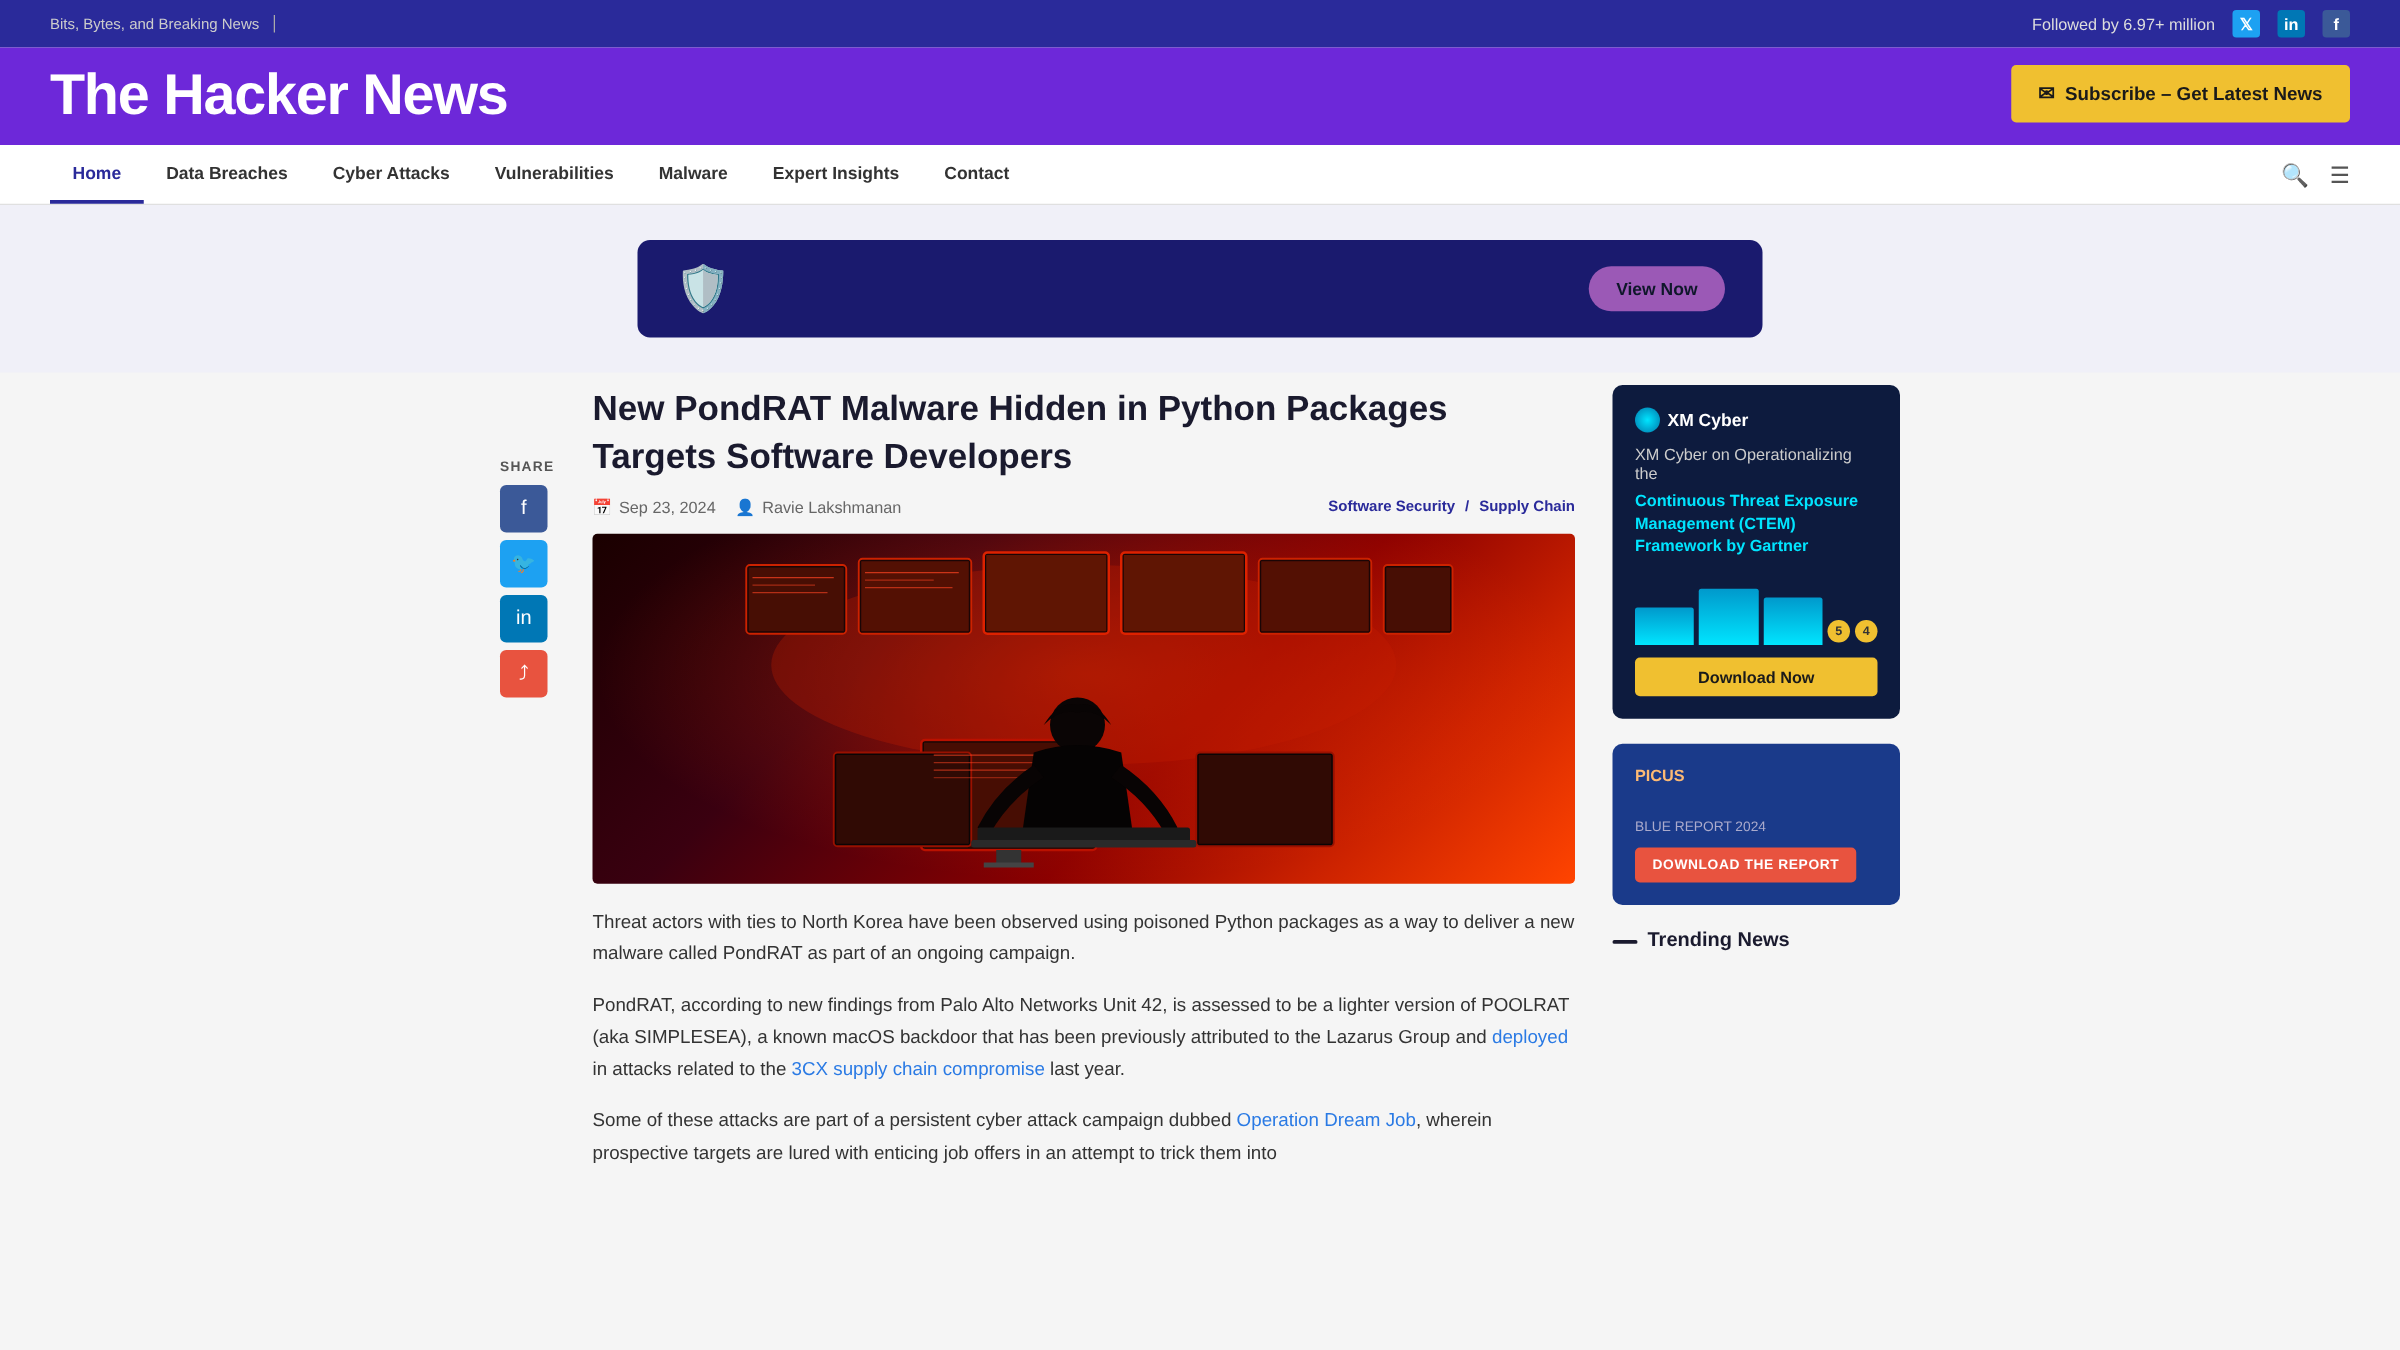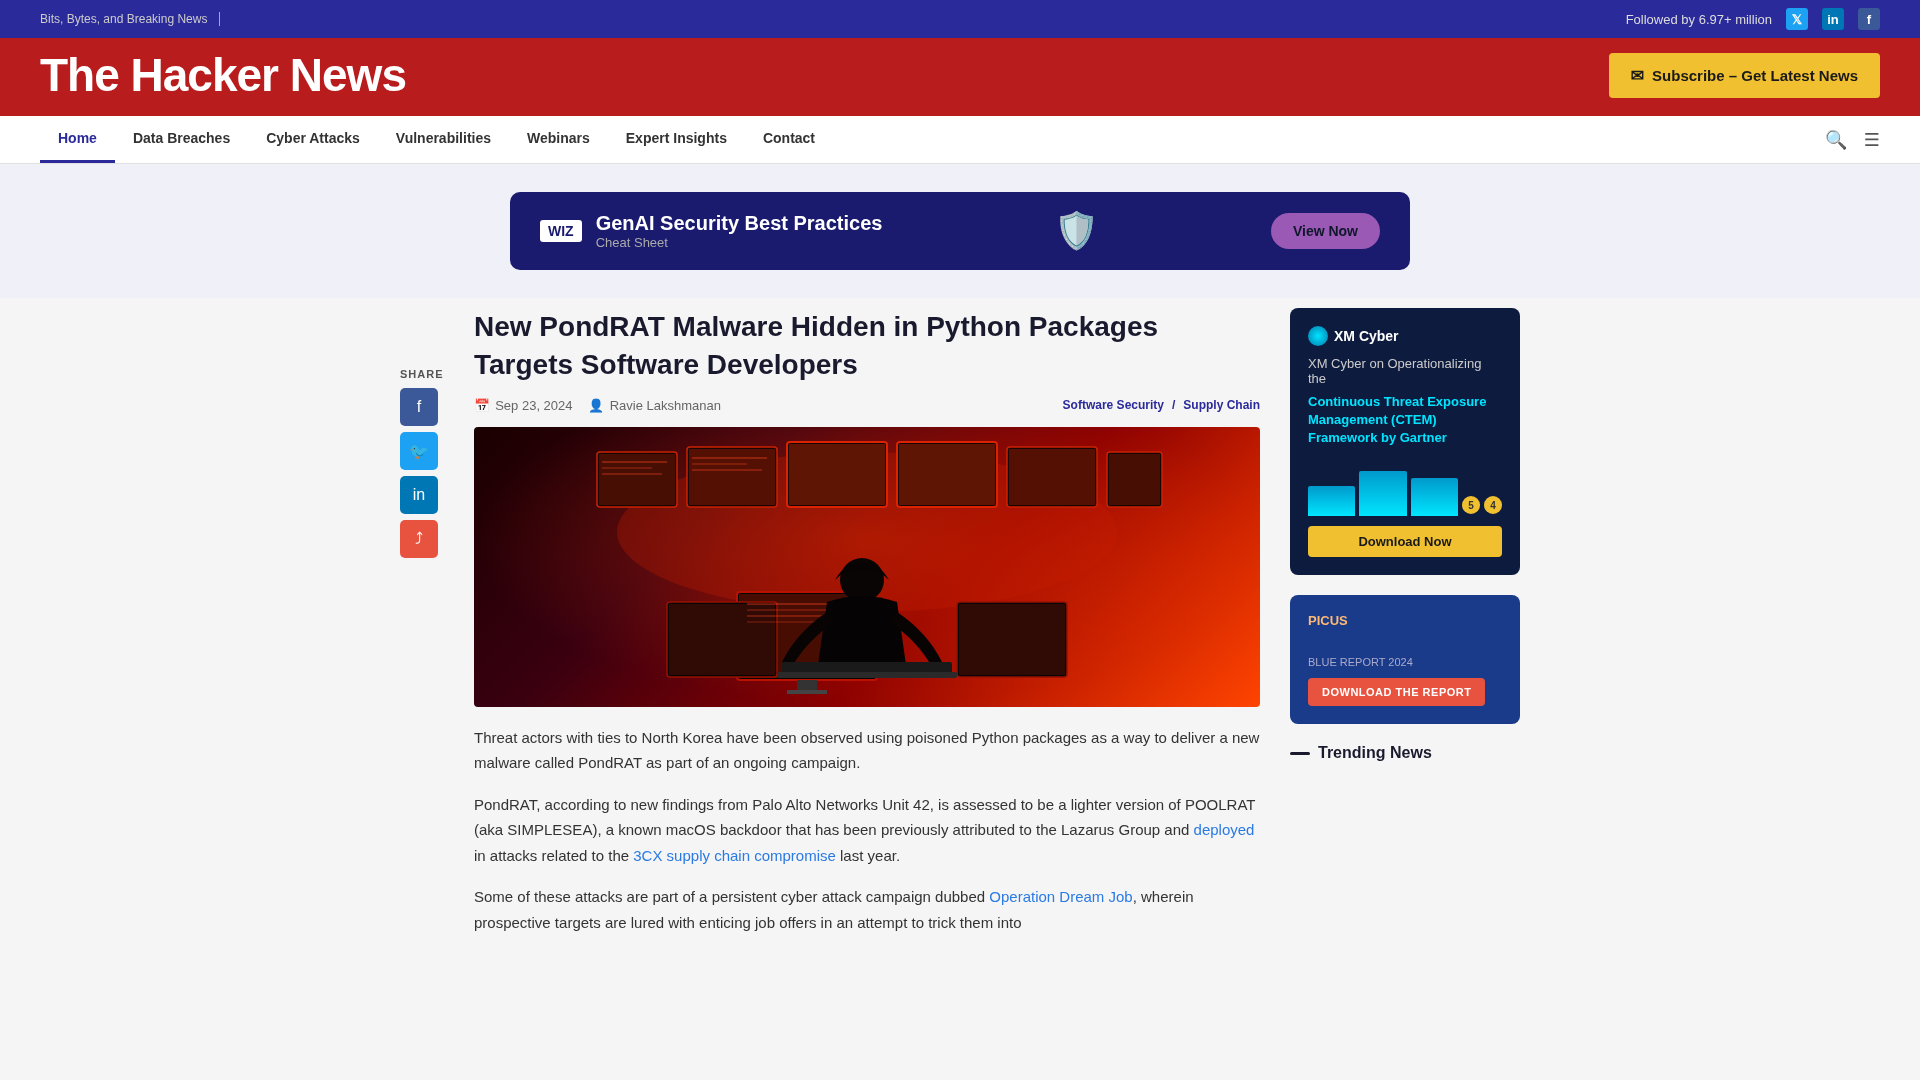--- a/index.html
+++ b/index.html
@@ -31,21 +31,21 @@
       width: 22px; height: 22px;
       border-radius: 3px;
       display: inline-flex; align-items: center; justify-content: center;
       font-size: 13px; font-weight: bold; cursor: pointer;
     }
     .social-tw { background: #1da1f2; color: white; }
     .social-li { background: #0077b5; color: white; }
     .social-fb { background: #3b5998; color: white; }
 
     .header-main {
-      background: #b91c1c;
+      background: #6d28d9;
       padding: 10px 40px 14px 40px;
       display: flex;
       align-items: center;
       justify-content: space-between;
     }
     .site-title {
       font-size: 46px;
       font-weight: 900;
       color: white;
       letter-spacing: -1px;
@@ -354,39 +354,32 @@
     <span>Subscribe – Get Latest News</span>
   </button>
 </div>
 
 <nav class="nav-bar">
   <div class="nav-links">
     <a class="nav-link active">Home</a>
     <a class="nav-link">Data Breaches</a>
     <a class="nav-link">Cyber Attacks</a>
     <a class="nav-link">Vulnerabilities</a>
-    <a class="nav-link">Webinars</a>
+    <a class="nav-link">Malware</a>
     <a class="nav-link">Expert Insights</a>
     <a class="nav-link">Contact</a>
   </div>
   <div class="nav-icons">
     <span class="nav-icon">🔍</span>
     <span class="nav-icon">☰</span>
   </div>
 </nav>
 
 <div style="background:#f0f0f8; padding: 10px 40px;">
   <div class="ad-banner">
-    <div class="ad-banner-left">
-      <span class="wiz-logo">WIZ</span>
-      <div class="ad-text">
-        <h3>GenAI Security Best Practices</h3>
-        <p>Cheat Sheet</p>
-      </div>
-    </div>
     <div style="font-size:36px;">🛡️</div>
     <button class="ad-cta">View Now</button>
   </div>
 </div>
 
 <div class="main-wrapper">
 
   <div class="share-sidebar">
     <div class="share-label">SHARE</div>
     <button class="share-btn share-fb">

